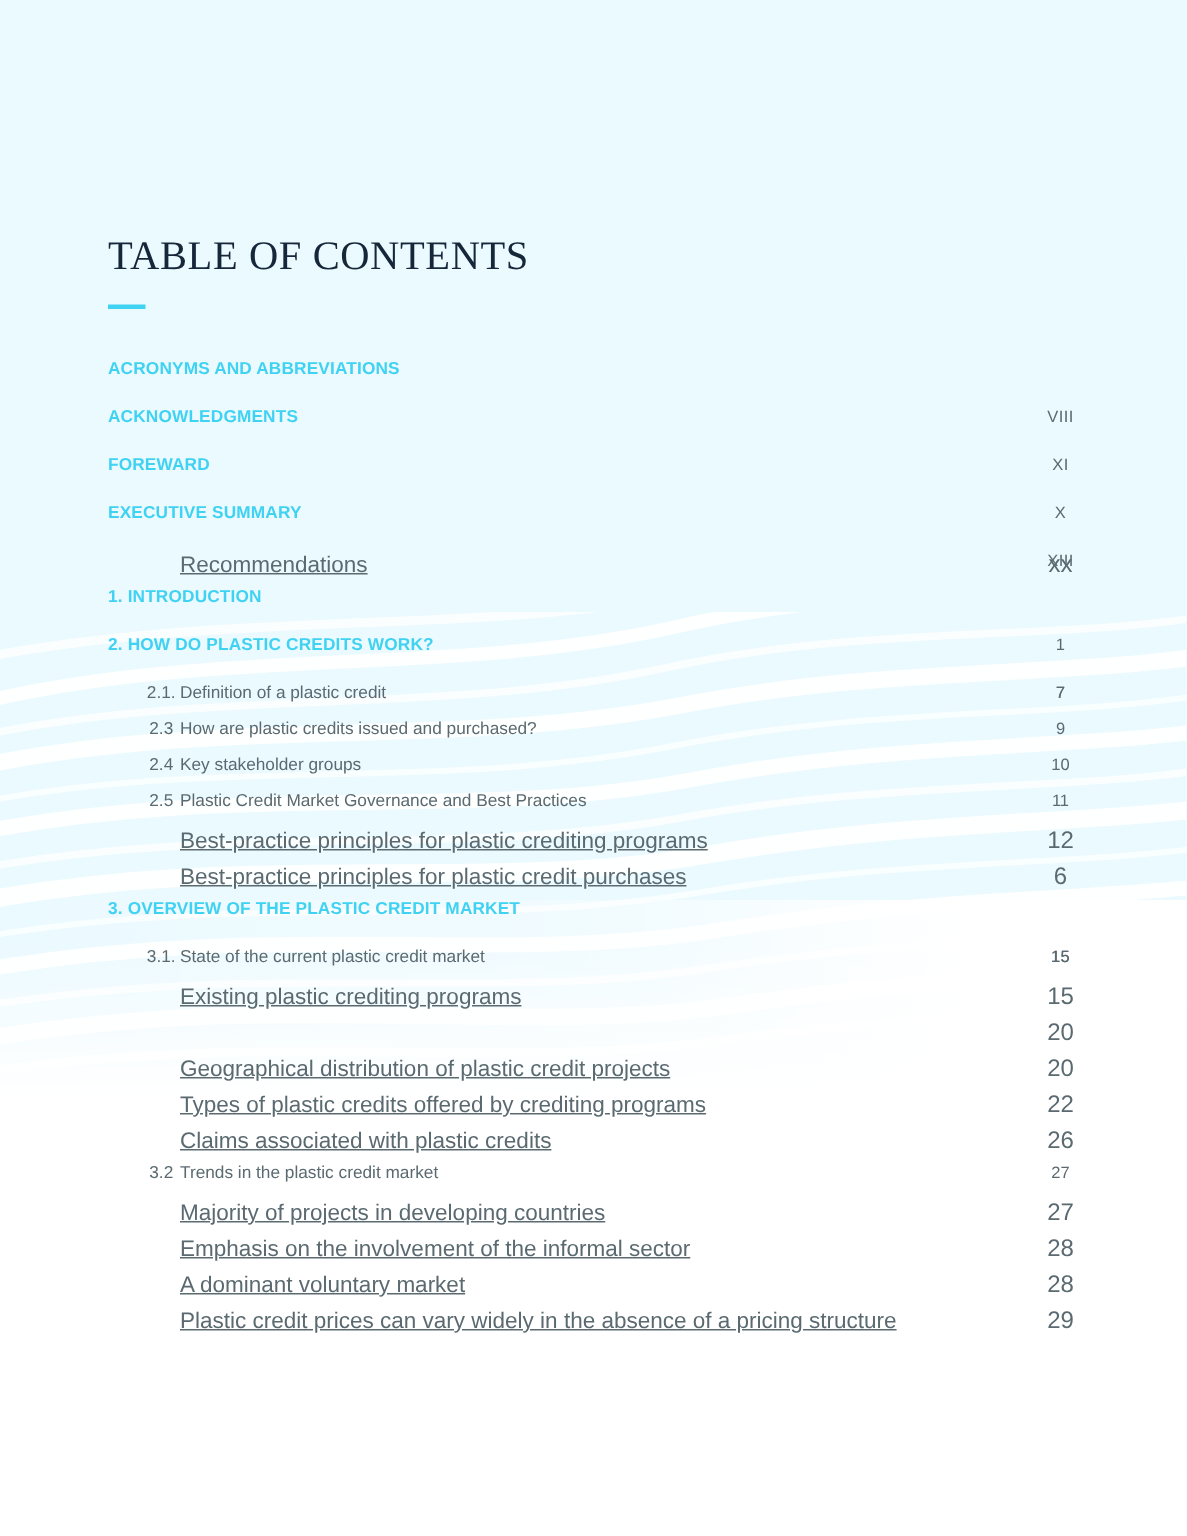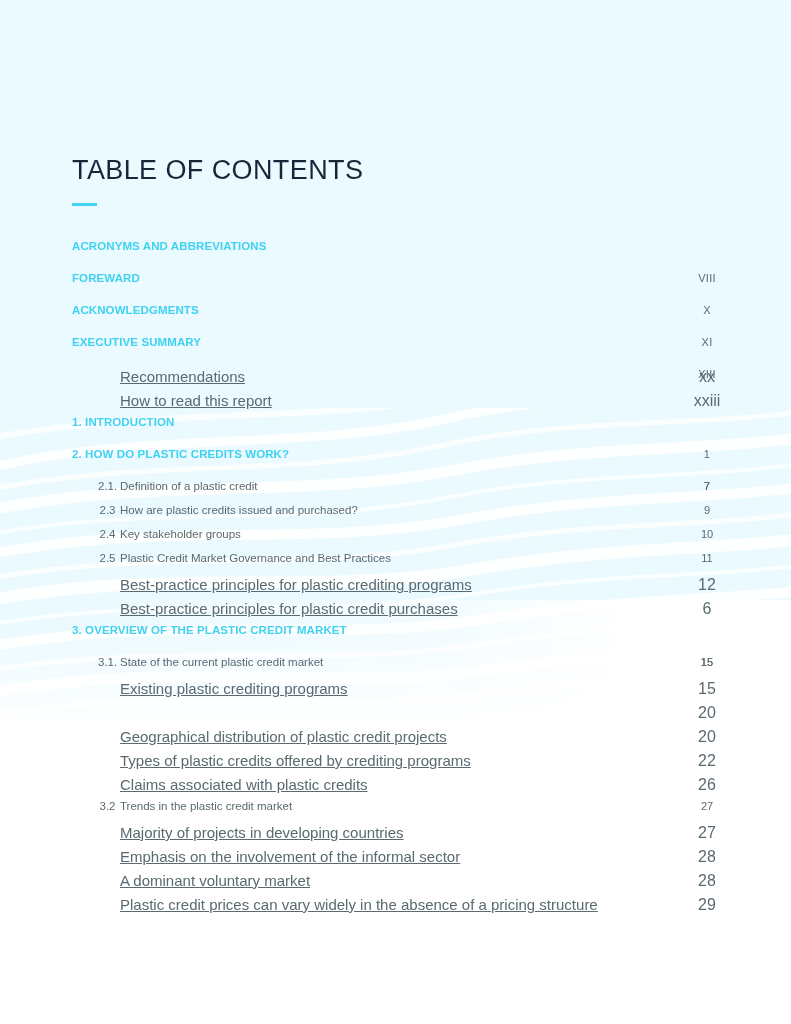--- a/index.html
+++ b/index.html
@@ -53,20 +53,21 @@
 
   .page-title {
     position: absolute;
     left: 72px;
     top: 155px;
     font-size: 27px;
     letter-spacing: 0.4px;
     color: #16273a;
     font-weight: 400;
     white-space: nowrap;
+    font-family: Liberation Serif, serif;
   }
   .title-rule {
     position: absolute;
     left: 72px;
     top: 203px;
     width: 25px;
     height: 3px;
     background: #3fd2f2;
   }
 
@@ -178,39 +179,35 @@
 <div id="content">
   <div class="page-title">TABLE OF CONTENTS</div>
   <div class="title-rule"></div>
 
   <div class="toc" id="toc">
       <div class="toc-row level-1">
         <div class="row-label">ACRONYMS AND ABBREVIATIONS</div>
         <div class="row-num">VIII</div>
       </div>
       <div class="toc-row level-1">
+        <div class="row-label">ACKNOWLEDGMENTS</div>
+        <div class="row-num">XI</div>
+      </div>
+      <div class="toc-row level-1">
         <div class="row-label">FOREWARD</div>
         <div class="row-num">X</div>
       </div>
       <div class="toc-row level-1">
-        <div class="row-label">ACKNOWLEDGMENTS</div>
-        <div class="row-num">XI</div>
-      </div>
-      <div class="toc-row level-1">
         <div class="row-label">EXECUTIVE SUMMARY</div>
         <div class="row-num">XIII</div>
       </div>
       <div class="toc-row level-3">
         <div class="row-label">Recommendations</div>
         <div class="row-num">xx</div>
       </div>
-      <div class="toc-row level-3">
-        <div class="row-label">How to read this report</div>
-        <div class="row-num">xxiii</div>
-      </div>
       <div class="toc-row level-1">
         <div class="row-label">1. INTRODUCTION</div>
         <div class="row-num">1</div>
       </div>
       <div class="toc-row level-1">
         <div class="row-label">2. HOW DO PLASTIC CREDITS WORK?</div>
         <div class="row-num">7</div>
       </div>
       <div class="toc-row level-2">
         <div class="row-label"><span class="sec-no">2.1.</span><span>Definition of a plastic credit</span></div>

